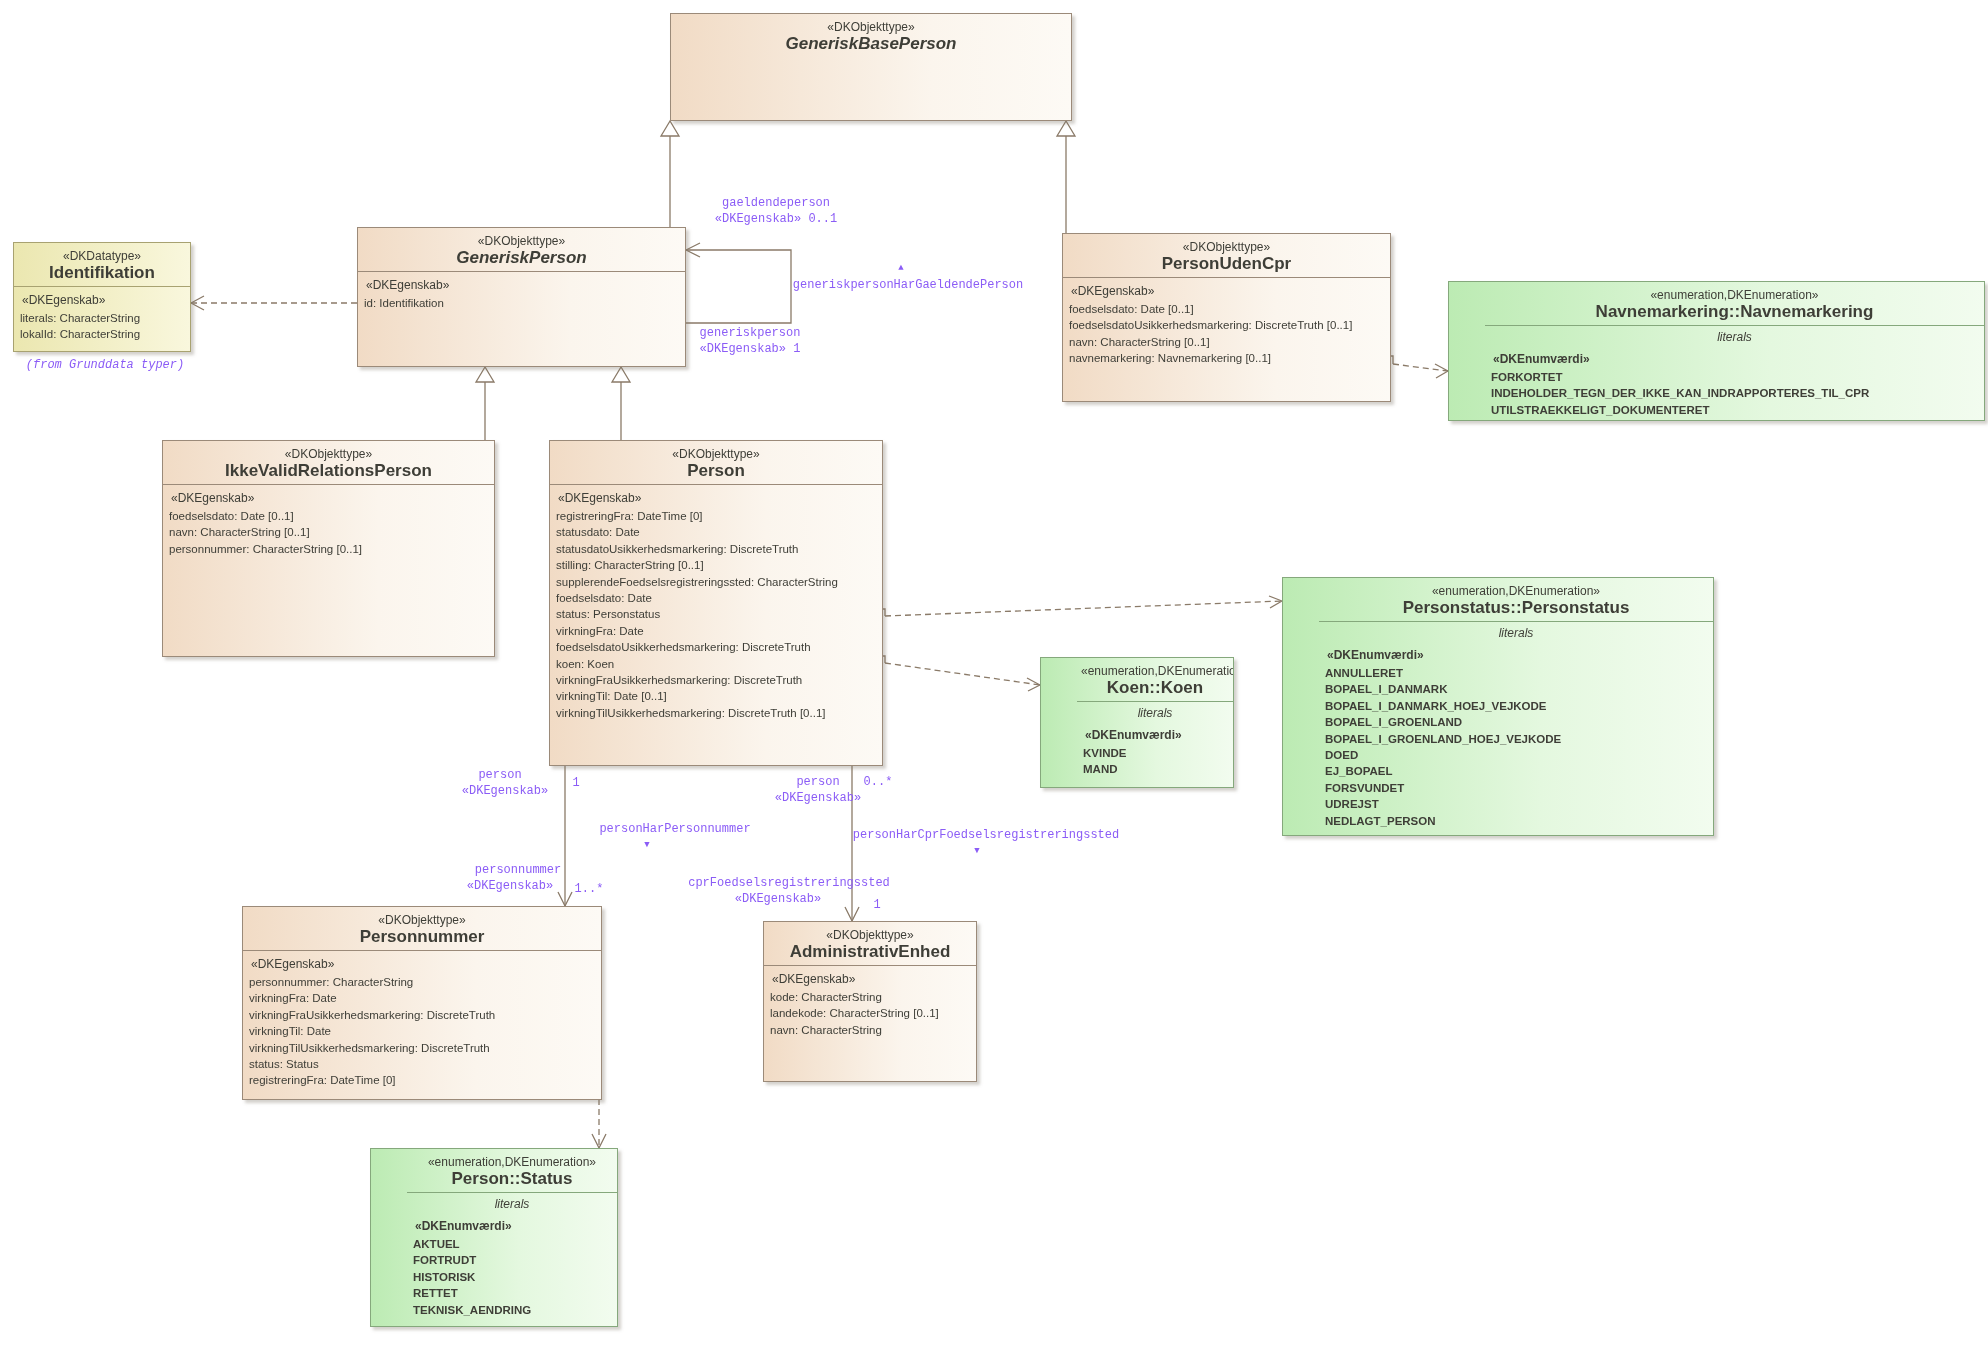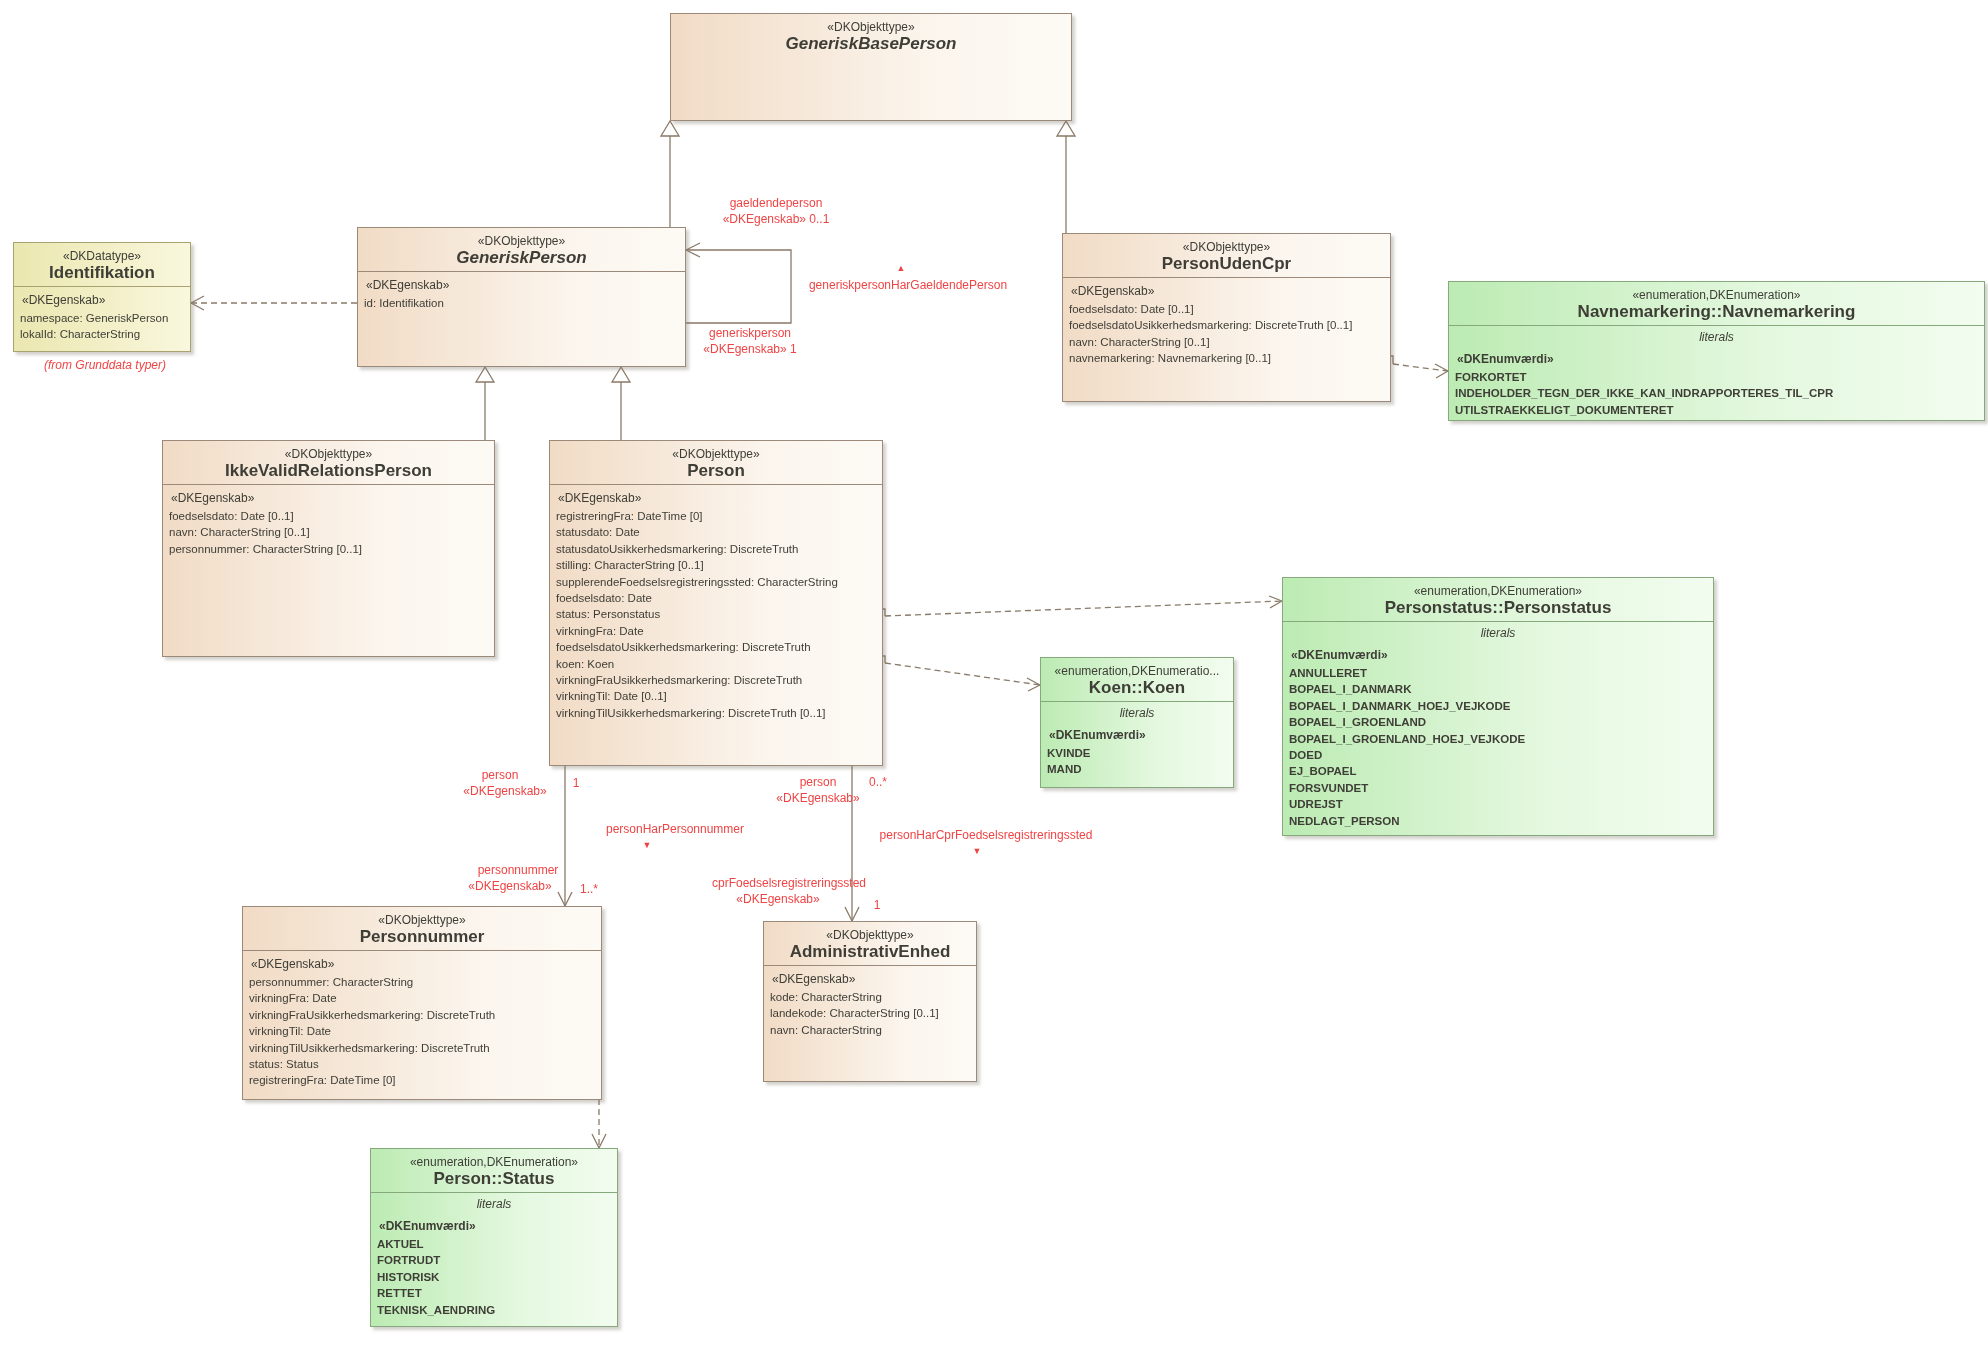--- a/index.html
+++ b/index.html
@@ -7,37 +7,37 @@
   #canvas{position:relative;width:1988px;height:1354px;background:#ffffff;overflow:hidden;}
   #connector-layer{position:absolute;left:0;top:0;width:1988px;height:1354px;pointer-events:none;}
   .solid{stroke:#8a7a68;stroke-width:1.3;fill:none;}
   .dash{stroke:#8a7a68;stroke-width:1.3;stroke-dasharray:6 4;fill:none;}
   .tri{fill:#ffffff;stroke:#8a7a68;stroke-width:1.3;}
 
   .node{position:absolute;border:1px solid #9b8a79;box-shadow:3px 3px 3px rgba(130,120,110,.35);
         box-sizing:border-box;overflow:hidden;}
   .node.class{background:linear-gradient(90deg,#f1dbc5 0%,#fbf5ed 65%,#fdfaf5 100%);}
   .node.datatype{background:linear-gradient(90deg,#ebe7b0 0%,#f9f7dd 100%);border-color:#a8a271;}
-  .node.enum{background:linear-gradient(90deg,#bcebb3 0%,#e4f8df 60%,#f2fcef 100%);border-color:#85a87c;}
+  .node.enum{background:linear-gradient(90deg,#bcebb3 0%,#e4f8df 60%,#f2fcef 100%);border-color:#85a87c;padding-left:36px;}
 
   .head{padding:6px 4px 5px 4px;text-align:center;}
   .stereo{font-size:12px;line-height:15px;}
   .name{font-size:17px;font-weight:bold;line-height:17px;white-space:nowrap;}
   .node.abstract .name{font-style:italic;}
 
   .body{border-top:1px solid #9b8a79;padding:6px 6px 0 6px;}
   .node.datatype .body{border-top-color:#a8a271;}
   .node.enum .body{border-top:none;padding-top:4px;font-weight:bold;}
   .literals{border-top:1px solid #85a87c;text-align:center;font-style:italic;
             font-size:12px;line-height:15px;padding:4px 0 3px 0;}
   .attr-label{font-size:12px;line-height:15px;margin:0 0 2px 2px;white-space:nowrap;}
   .attr{font-size:11.5px;line-height:16.4px;white-space:nowrap;}
 
   .edge-label{position:absolute;transform:translateX(-50%);font-size:12px;line-height:14px;
-              white-space:nowrap;color:#ef4444;}
+              white-space:nowrap;color:#8b5cf6;font-family:Liberation Mono, monospace;}
   .edge-label.italic{font-style:italic;}
   .edge-label.small{font-size:9px;line-height:10px;}
 </style>
 </head>
 <body>
 
 <div id="canvas">
 
   <svg id="connector-layer" viewBox="0 0 1988 1354" xmlns="http://www.w3.org/2000/svg">
 
@@ -85,21 +85,21 @@
         <div class="name">GeneriskBasePerson</div>
       </div>
     </div>
     <div class="node datatype" style="left: 13px; top: 242px; width: 178px; height: 110px;">
       <div class="head">
         <div class="stereo">«DKDatatype»</div>
         <div class="name">Identifikation</div>
       </div>
       <div class="body">
         <div class="attr-label">«DKEgenskab»</div>
-        <div class="attr">namespace: GeneriskPerson</div>
+        <div class="attr">literals: CharacterString</div>
         <div class="attr">lokalId: CharacterString</div>
       </div>
     </div>
     <div class="node class abstract" style="left: 357px; top: 227px; width: 329px; height: 140px;">
       <div class="head">
         <div class="stereo">«DKObjekttype»</div>
         <div class="name">GeneriskPerson</div>
       </div>
       <div class="body">
         <div class="attr-label">«DKEgenskab»</div>

